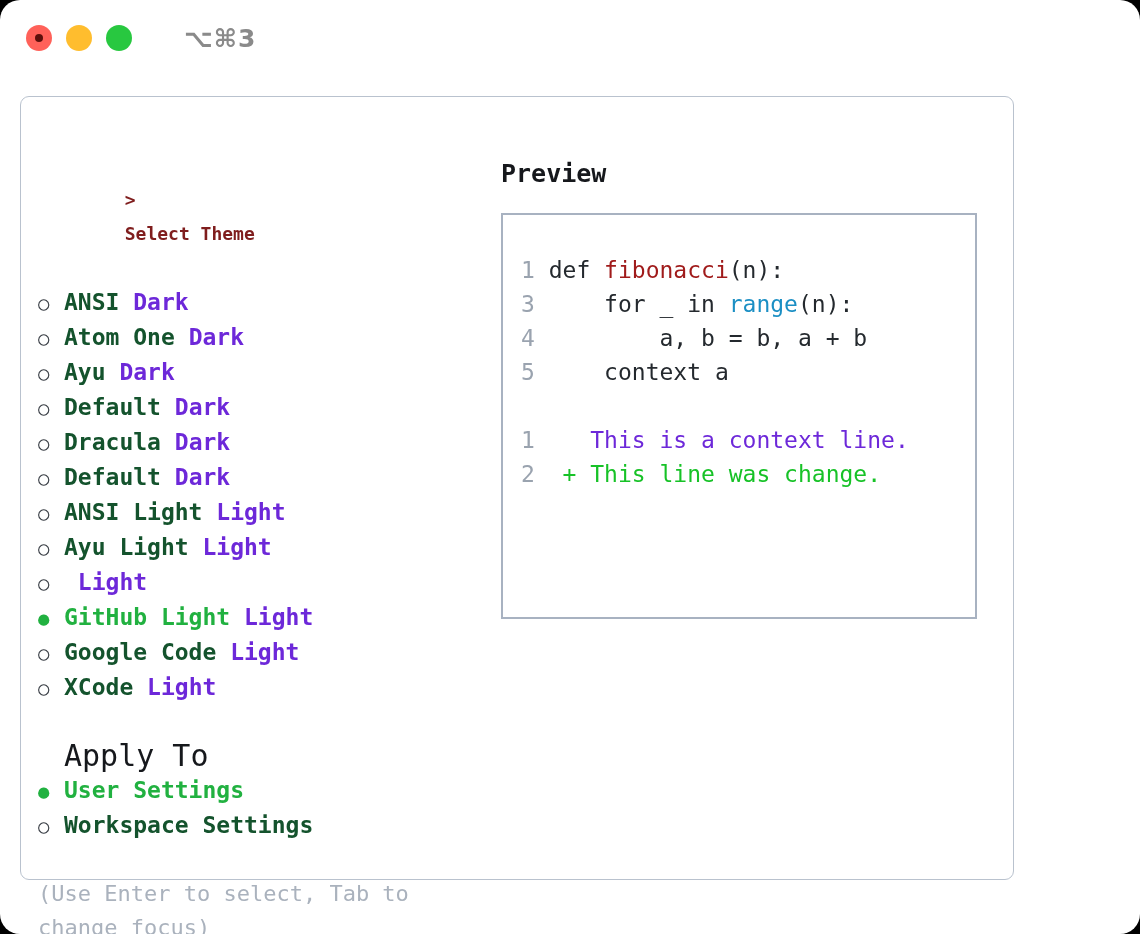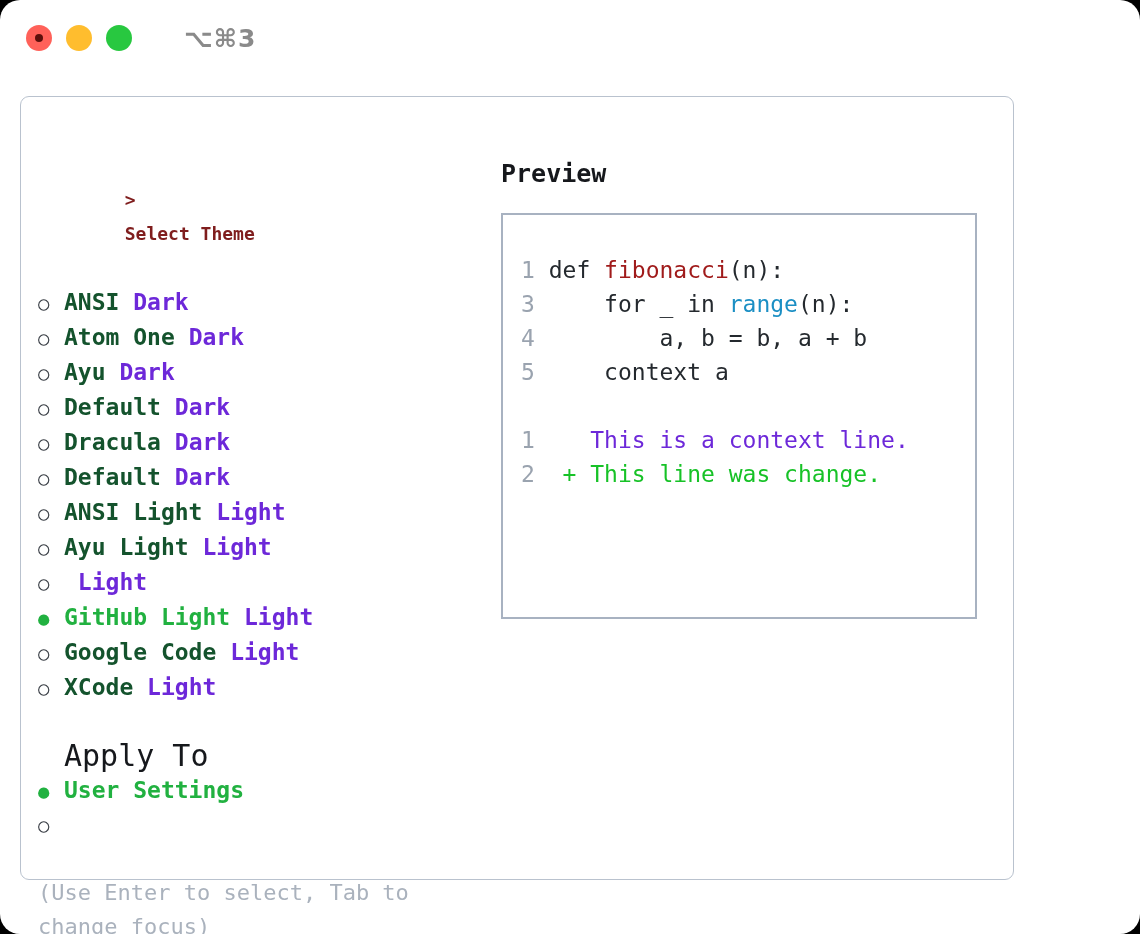--- a/index.html
+++ b/index.html
@@ -229,21 +229,21 @@
           <div class="opt-row"><span class="marker">○</span><span class="opt-name">Google Code</span><span class="opt-variant"> Light</span></div>
           <div class="opt-row"><span class="marker">○</span><span class="opt-name">XCode</span><span class="opt-variant"> Light</span></div>
         </div>
 
       <div class="spacer-row"></div>
 
       <div class="subhead">Apply To</div>
 
       <div id="apply-list">
           <div class="opt-row selected"><span class="marker on">●</span><span class="opt-name">User Settings</span></div>
-          <div class="opt-row"><span class="marker">○</span></div>
+          <div class="opt-row"><span class="marker">○</span><span class="opt-name">Workspace Settings</span></div>
         </div>
 
       <div class="hint">(Use Enter to select, Tab to change focus)</div>
 
     </div>
 
     <div class="pane-right">
       <div class="preview-title">Preview</div>
       <div class="code-box">
         <div id="code-sample">

